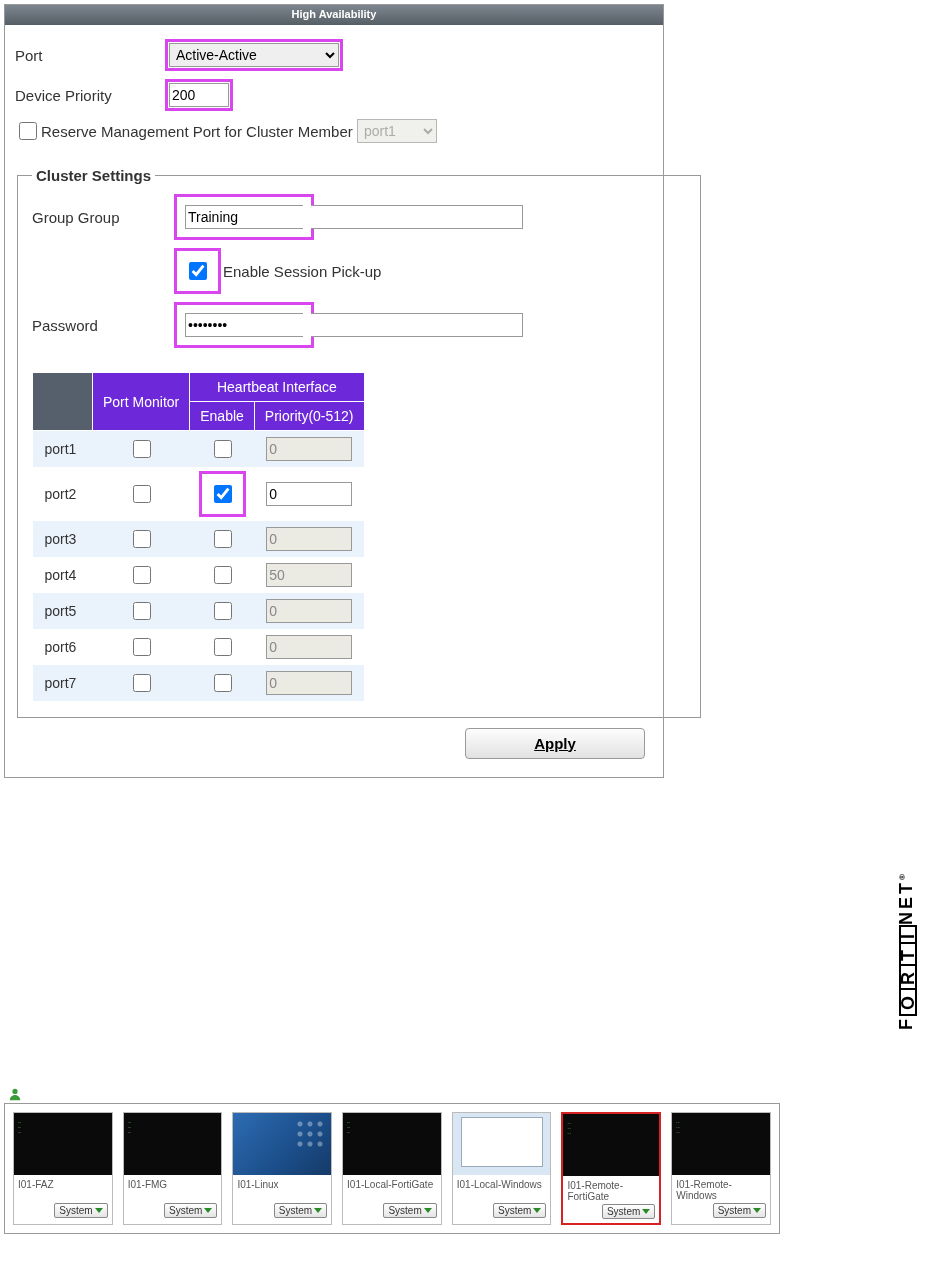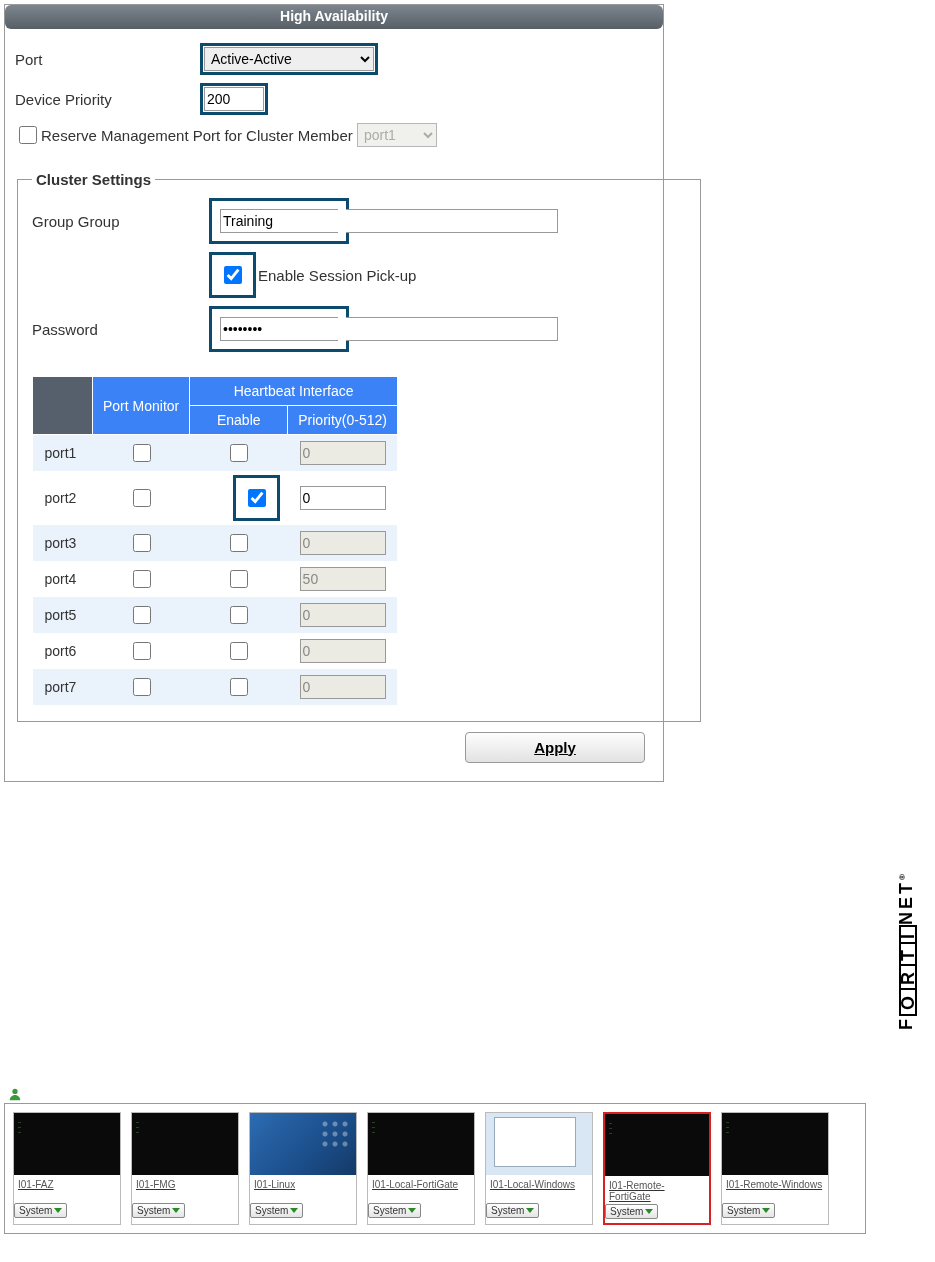--- a/index.html
+++ b/index.html
@@ -16,22 +16,21 @@
       width: 660px;
       border: 1px solid #999;
       margin: 4px 0 0 4px;
     }
     .panel-header {
       background: linear-gradient(to bottom, #7d868e 0%, #565e66 100%);
       color: #fff;
       text-align: center;
       font-weight: bold;
       padding: 3px 0 5px 0;
-      font-size: 14px;
-      border-radius: 6px;
+      font-size: 11px;
     }
     .panel-body {
       padding: 14px 10px 10px 10px;
     }
 
     .form-row {
       display: flex;
       align-items: center;
       margin-bottom: 8px;
     }
@@ -55,24 +54,23 @@
       border: 1px solid #999;
       height: 24px;
     }
     input[type="text"]:disabled,
     select:disabled {
       background: #ebebe4;
       color: #888;
     }
 
     .hl {
-      border: 3px solid #0c4a6e;
+      border: 3px solid #d946ef;
       display: inline-flex;
       padding: 1px;
-      margin-left: 35px;
     }
     .hl-sm { padding: 8px; }
 
     fieldset.cluster {
       margin-top: 24px;
       border: 1px solid #999;
       padding: 10px 14px 16px 14px;
       width: 684px;
     }
     fieldset.cluster legend {
@@ -84,21 +82,21 @@
 
     .sess-row { margin-top: 6px; }
     .sess-row .lbl { font-size: 15px; margin-left: 2px; vertical-align: middle; }
 
     table.ports {
       border-collapse: collapse;
       margin-top: 24px;
       font-size: 14px;
     }
     table.ports th {
-      background: #3b82f6;
+      background: #6d28d9;
       color: #fff;
       font-weight: normal;
       padding: 6px 10px;
       border: 1px solid #fff;
       text-align: center;
     }
     table.ports th.corner {
       background: #56606c;
       width: 60px;
     }
@@ -136,22 +134,21 @@
       font-size: 15px;
       cursor: pointer;
       text-decoration: underline;
     }
 
     
     .vmbar-wrap {
       position: absolute;
       top: 1085px;
       left: 4px;
-      width: 862px;
-      text-decoration: underline;
+      width: 776px;
     }
     .vmbar-head {
       display: flex;
       align-items: center;
       padding: 2px 4px;
       font-size: 11px;
       color: #555;
     }
     .user-icon {
       width: 14px; height: 14px;
@@ -213,20 +210,21 @@
       white-space: pre;
     }
     .vm .vm-label {
       font-size: 10px;
       color: #555;
       padding: 4px 4px 0 4px;
       height: 26px;
       line-height: 11px;
     }
     .vm .sys-row {
+      text-align: right;
       padding: 0 4px 4px 0;
     }
     .vm .sys-btn {
       font-size: 10px;
       border: 1px solid #888;
       background: linear-gradient(to bottom,#fff,#e4e4e4);
       border-radius: 2px;
       padding: 1px 4px;
       display: inline-flex;
       align-items: center;

